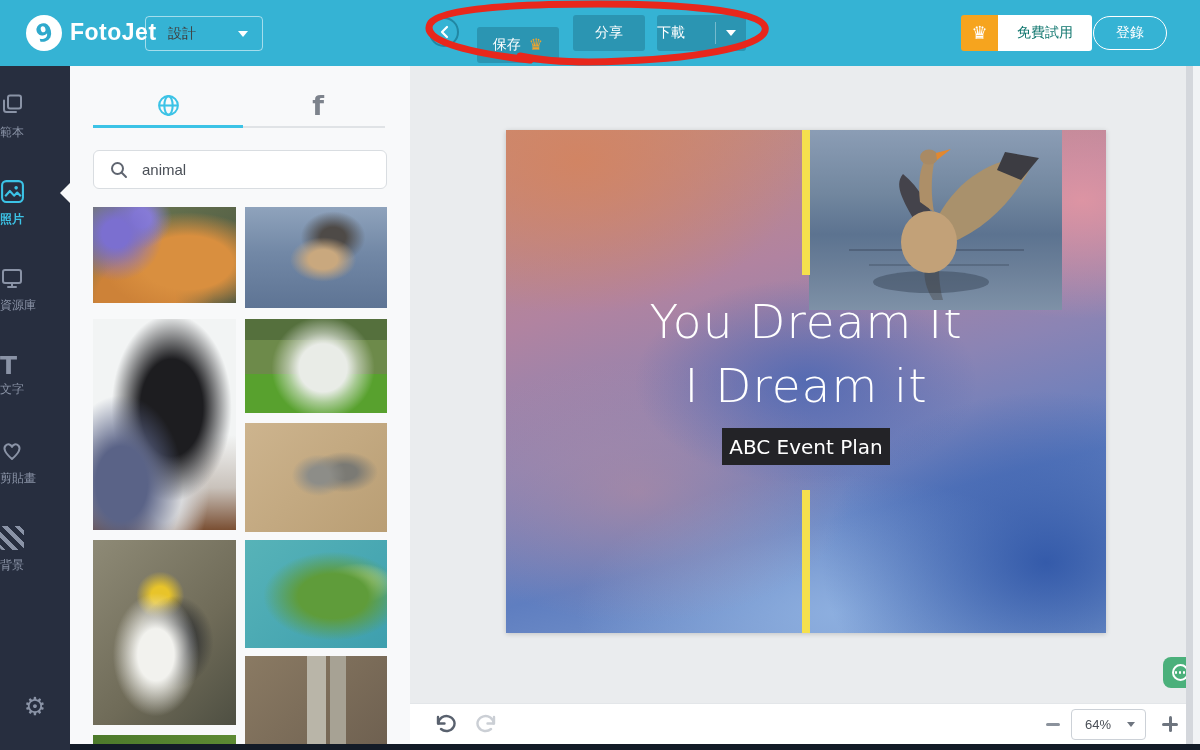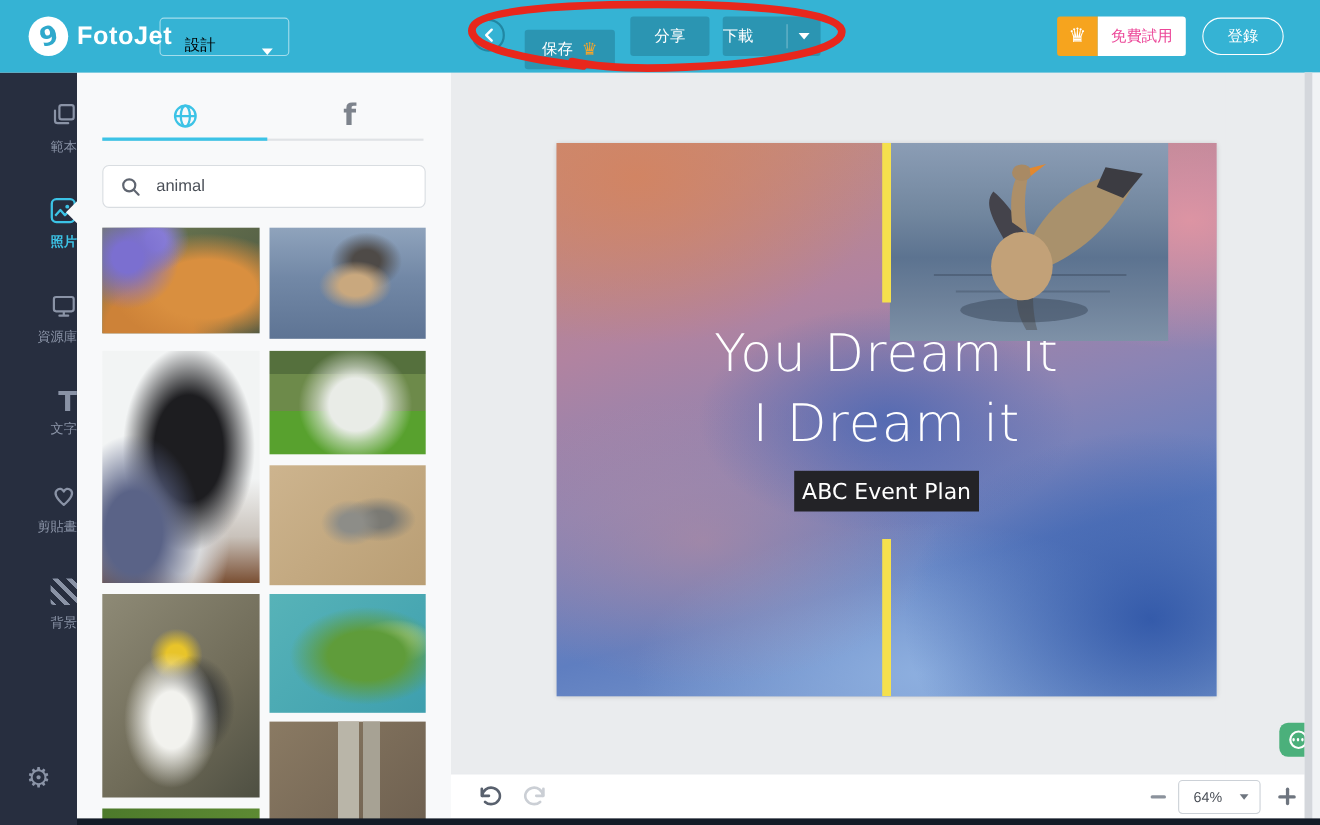--- a/index.html
+++ b/index.html
@@ -8,21 +8,21 @@
        font-family:"Liberation Sans",sans-serif;background:#eaecee;}
 
   
   .header{position:absolute;left:0;top:0;width:1200px;height:66px;background:#35b3d4;z-index:20;}
   .logo-circle{position:absolute;left:26px;top:15px;width:36px;height:36px;border-radius:50%;
                background:#fff;display:flex;align-items:center;justify-content:center;}
   .logo-glyph{font-family:"DejaVu Sans",sans-serif;font-weight:700;font-size:24px;color:#2fa9cc;
               transform:rotate(-14deg);line-height:1;}
   .brand{position:absolute;left:70px;top:19px;color:#fff;font-size:23px;font-weight:600;letter-spacing:.5px;}
   .design-btn{position:absolute;left:145px;top:16px;width:118px;height:35px;border:1px solid rgba(255,255,255,.55);
-              border-radius:4px;color:#000000;font-size:14px;display:flex;align-items:flex-end;cursor:pointer;}
+              border-radius:4px;color:#404040;font-size:14px;display:flex;align-items:center;cursor:pointer;}
   .design-btn .lbl{margin-left:22px;}
   .caret-down{width:0;height:0;border-left:5px solid transparent;border-right:5px solid transparent;
               border-top:6px solid #fff;margin-left:auto;margin-right:14px;}
   .back-btn{position:absolute;left:429px;top:17px;width:30px;height:30px;border-radius:50%;
             border:2px solid rgba(16,99,122,.55);display:flex;align-items:center;justify-content:center;}
   .hbtn{position:absolute;top:15px;height:36px;background:#2b95b2;border-radius:3px;color:#fff;
         font-size:14px;display:flex;align-items:center;justify-content:center;cursor:pointer;}
   .save-btn{left:477px;width:82px;margin-top:12px;}
   .share-btn{left:573px;width:72px;text-align:center;}
   .dl-group{position:absolute;left:657px;top:15px;height:36px;background:#2b95b2;border-radius:3px;
@@ -30,30 +30,30 @@
   .dl-main{width:58px;text-align:left;cursor:pointer;}
   .dl-divider{width:1px;height:22px;background:rgba(255,255,255,.35);}
   .dl-caret{width:30px;display:flex;justify-content:center;cursor:pointer;}
   .dl-caret .caret{width:0;height:0;border-left:5px solid transparent;border-right:5px solid transparent;
                    border-top:6px solid #fff;}
   .crown{font-family:"DejaVu Sans",sans-serif;line-height:1;}
   .save-crown{color:#f3a52b;font-size:16px;margin-left:8px;}
   .trial-btn{position:absolute;left:961px;top:15px;height:36px;display:flex;cursor:pointer;}
   .trial-crown{width:37px;background:#f6a41e;border-radius:3px 0 0 3px;display:flex;
                align-items:center;justify-content:center;color:#fff;font-size:18px;}
-  .trial-label{width:80px;background:#fff;border-radius:0 3px 3px 0;display:flex;align-items:center;
-               justify-content:center;color:#ec4899;font-size:14px;}
+  .trial-label{width:94px;background:#fff;border-radius:0 3px 3px 0;display:flex;align-items:center;
+               justify-content:center;color:#0f766e;font-size:14px;}
   .login-btn{position:absolute;left:1093px;top:16px;width:74px;height:34px;border:1px solid #fff;
              border-radius:17px;color:#fff;font-size:14px;display:flex;align-items:center;
              justify-content:center;cursor:pointer;}
   .annotation{position:absolute;left:408px;top:0;z-index:40;pointer-events:none;}
 
   
   .sidebar{position:absolute;left:0;top:66px;width:70px;height:684px;background:#272e3f;z-index:10;}
-  .sb-item{position:absolute;left:0;width:70px;text-align:right;color:#8a93a6;cursor:pointer;padding-left:27px;}
+  .sb-item{position:absolute;left:0;width:70px;text-align:left;color:#8a93a6;cursor:pointer;}
   .sb-item .sb-label{display:block;font-size:12px;margin-top:3px;}
   .sb-item.active{color:#3cc3e6;}
   .sb-icon{display:inline-flex;height:26px;align-items:center;justify-content:center;}
   .sb-t0{top:26px;} .sb-t1{top:112px;font-weight:bold;} .sb-t2{top:199px;} .sb-t3{top:286px;}
   .sb-t4{top:372px;} .sb-t5{top:459px;}
   .notch{position:absolute;left:60px;top:117px;width:0;height:0;
          border-top:10px solid transparent;border-bottom:10px solid transparent;
          border-right:10px solid #f8f9fa;}
   .gear-item{position:absolute;left:0;top:628px;width:70px;text-align:center;cursor:pointer;}
   .gear-glyph{font-family:"DejaVu Sans",sans-serif;font-size:25px;color:#8a93a6;line-height:1;}

